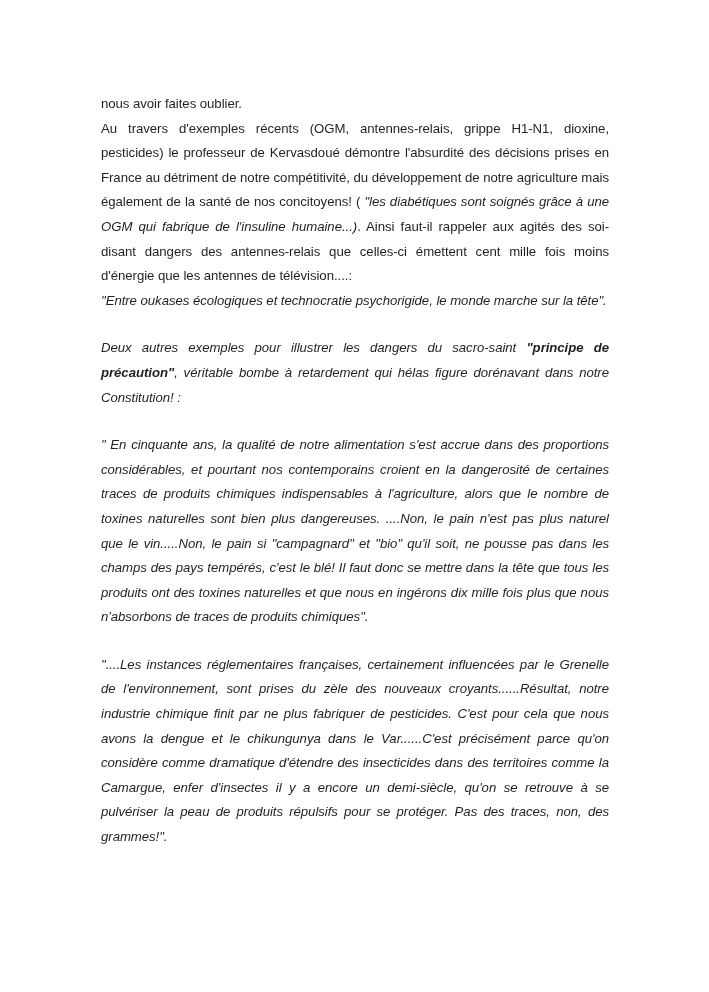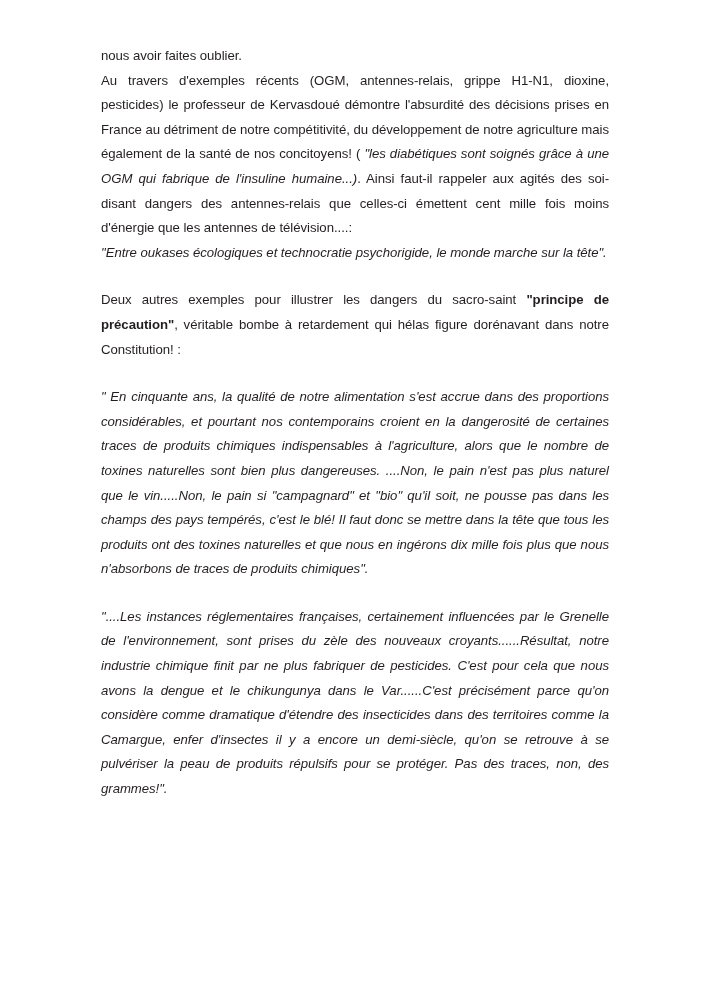--- a/index.html
+++ b/index.html
@@ -11,35 +11,36 @@
     width: 709px;
     height: 992px;
     font-family: "Liberation Sans", sans-serif;
     color: #231f20;
   }
   .page {
     position: relative;
     width: 709px;
     height: 992px;
     box-sizing: border-box;
-    padding: 44px 101px 0 101px;
+    padding: 92px 101px 0 101px;
   }
   .content {
     width: 508px;
   }
   p {
     margin: 0;
     font-size: 13.2px;
     line-height: 24.6px;
     text-align: justify;
     text-justify: inter-word;
     letter-spacing: -0.05px;
   }
   p.block-gap {
     margin-top: 23px;
+    font-style: italic;
   }
   .italic {
     font-style: italic;
   }
   .bold {
     font-weight: bold;
   }
   .quote-italic {
     font-style: italic;
   }

